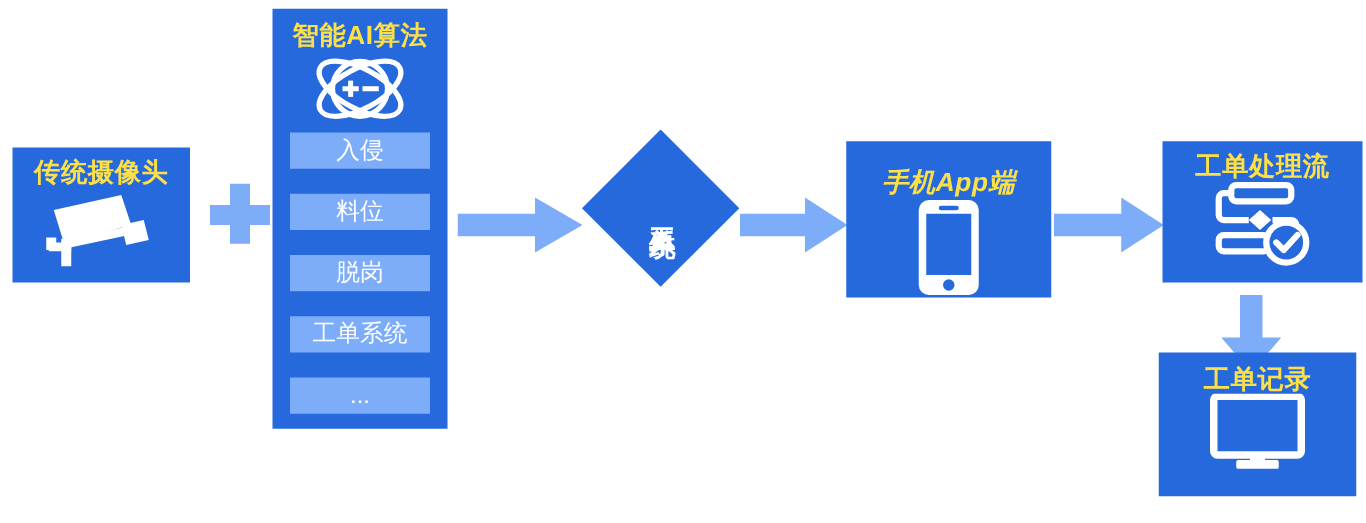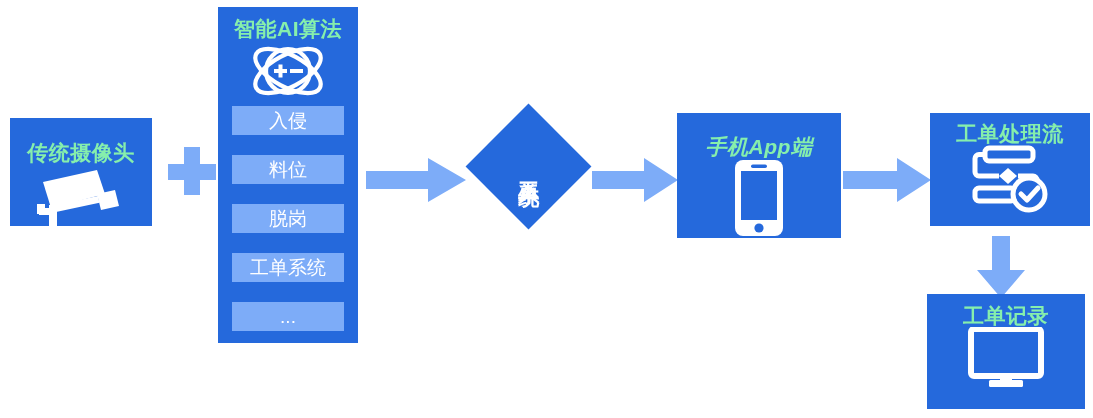--- a/index.html
+++ b/index.html
@@ -19,38 +19,38 @@
   }
   .node {
     position: absolute;
     background: #2569DC;
     display: flex;
     flex-direction: column;
     align-items: center;
     box-sizing: border-box;
   }
   .node-title {
-    color: #86efac;
+    color: #fde047;
     font-weight: bold;
     letter-spacing: 0.5px;
     white-space: nowrap;
     text-align: center;
     line-height: 1.1;
   }
   .icon-wrap {
     display: flex;
     align-items: center;
     justify-content: center;
   }
 
   
   #node-camera {
     left: 10px; top: 118px; width: 142px; height: 108px;
     justify-content: flex-start;
-    padding-top: 23px;
+    padding-top: 9px;
   }
   #node-camera .node-title { font-size: 21px; }
 
   
   #plus-sign {
     position: absolute;
     left: 168px; top: 147px;
     width: 48px; height: 48px;
   }
   #plus-sign .bar-h {
@@ -127,21 +127,21 @@
   
   #node-flow {
     left: 930px; top: 113px; width: 160px; height: 113px;
     justify-content: flex-start;
     padding-top: 9px;
   }
   #node-flow .node-title { font-size: 21px; }
 
   
   #node-record {
-    left: 927px; top: 294px; width: 158px; height: 115px;
+    left: 927px; top: 282px; width: 158px; height: 115px;
     justify-content: flex-start;
     padding-top: 10px;
   }
   #node-record .node-title { font-size: 21px; }
 
   
   .arrow-right {
     position: absolute;
     display: block;
   }

